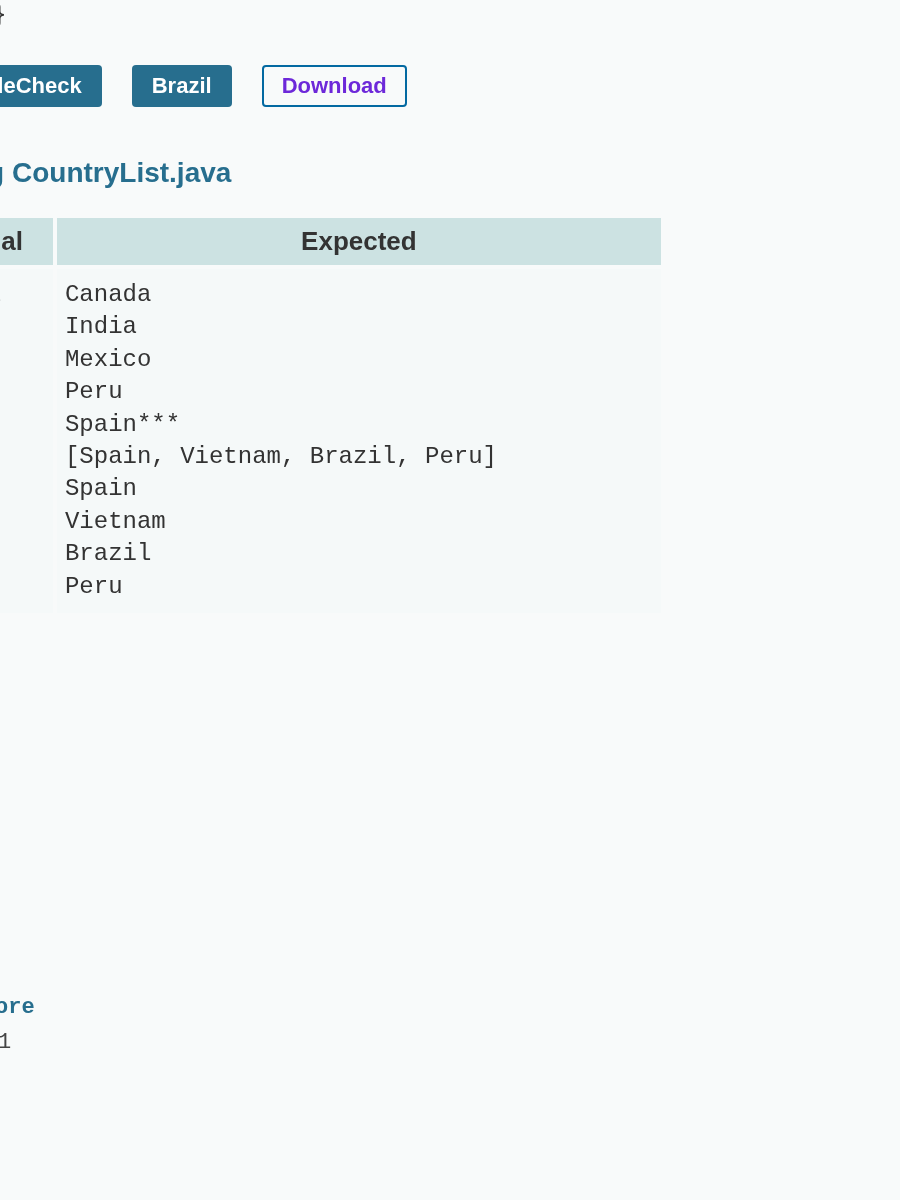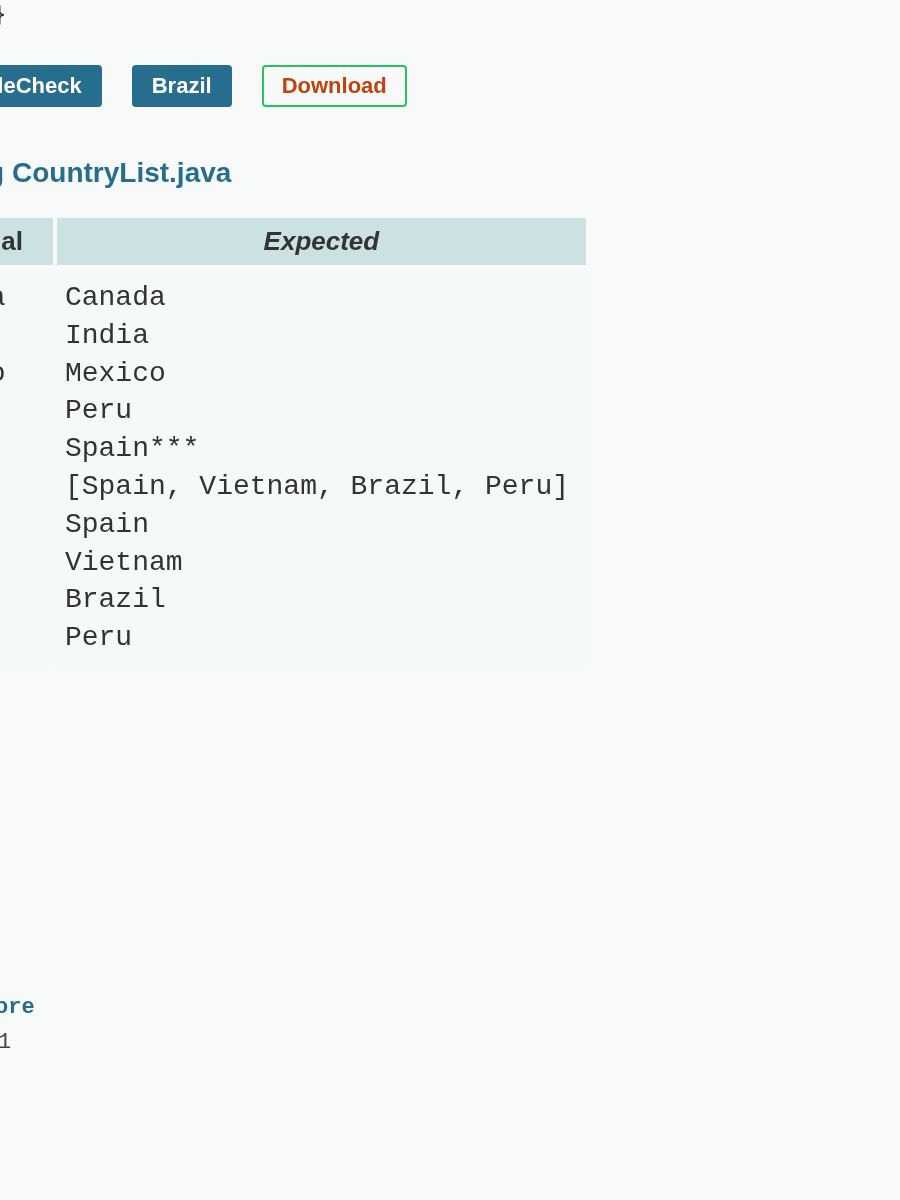--- a/index.html
+++ b/index.html
@@ -36,22 +36,22 @@
       border: none;
       padding: 8px 20px;
       font-size: 22px;
       font-weight: 600;
       border-radius: 4px;
       cursor: pointer;
       font-family: inherit;
     }
     .btn-ghost {
       background: transparent;
-      color: #c2410c;
-      border: 2px solid #22c55e;
+      color: #6d28d9;
+      border: 2px solid #0369a1;
       padding: 6px 18px;
     }
     .heading {
       font-size: 28px;
       font-weight: 700;
       color: #276e8e;
       padding: 10px 0 25px 0;
       margin-left: -30px;
     }
     .results-table {
@@ -62,33 +62,32 @@
     .results-table th {
       background: #cce2e2;
       font-size: 26px;
       font-weight: 600;
       text-align: center;
       padding: 8px 30px;
       color: #333;
     }
     .results-table td {
       font-family: 'Courier New', monospace;
-      font-size: 28px;
+      font-size: 24px;
       vertical-align: top;
       padding: 10px 12px 10px 8px;
       background: #f5f9f9;
       white-space: pre;
       line-height: 1.35;
     }
     .th-actual {
       width: 60px;
     }
     .th-expected {
-      width: 529px;
-      font-style: italic;
+      width: 604px;
     }
     .footer-fragment {
       position: absolute;
       bottom: 180px;
       left: -5px;
       font-family: 'Courier New', monospace;
       font-size: 22px;
       color: #276e8e;
       font-weight: 600;
     }

